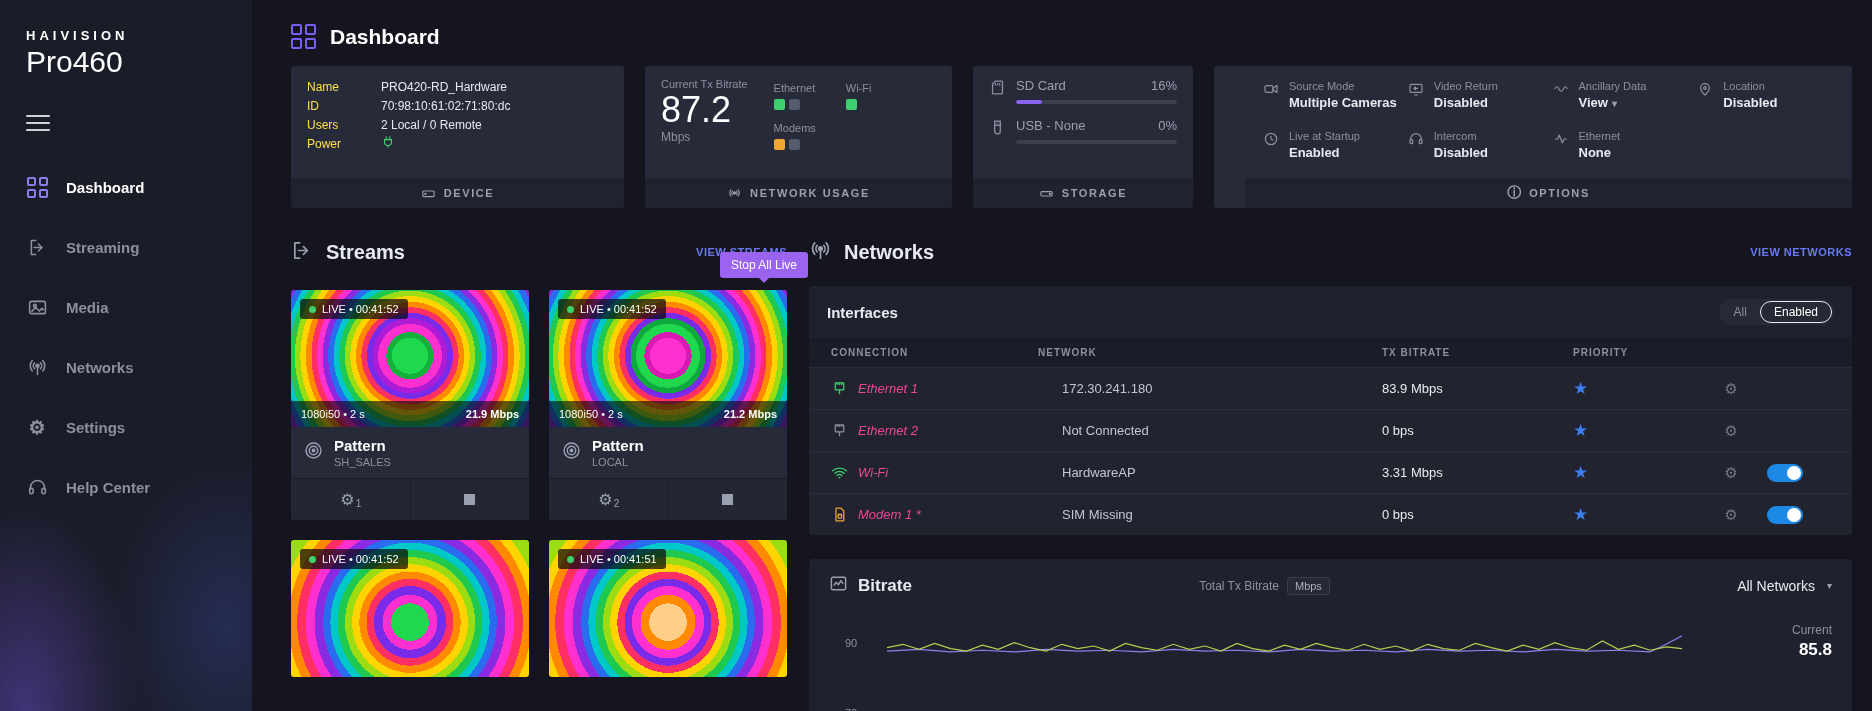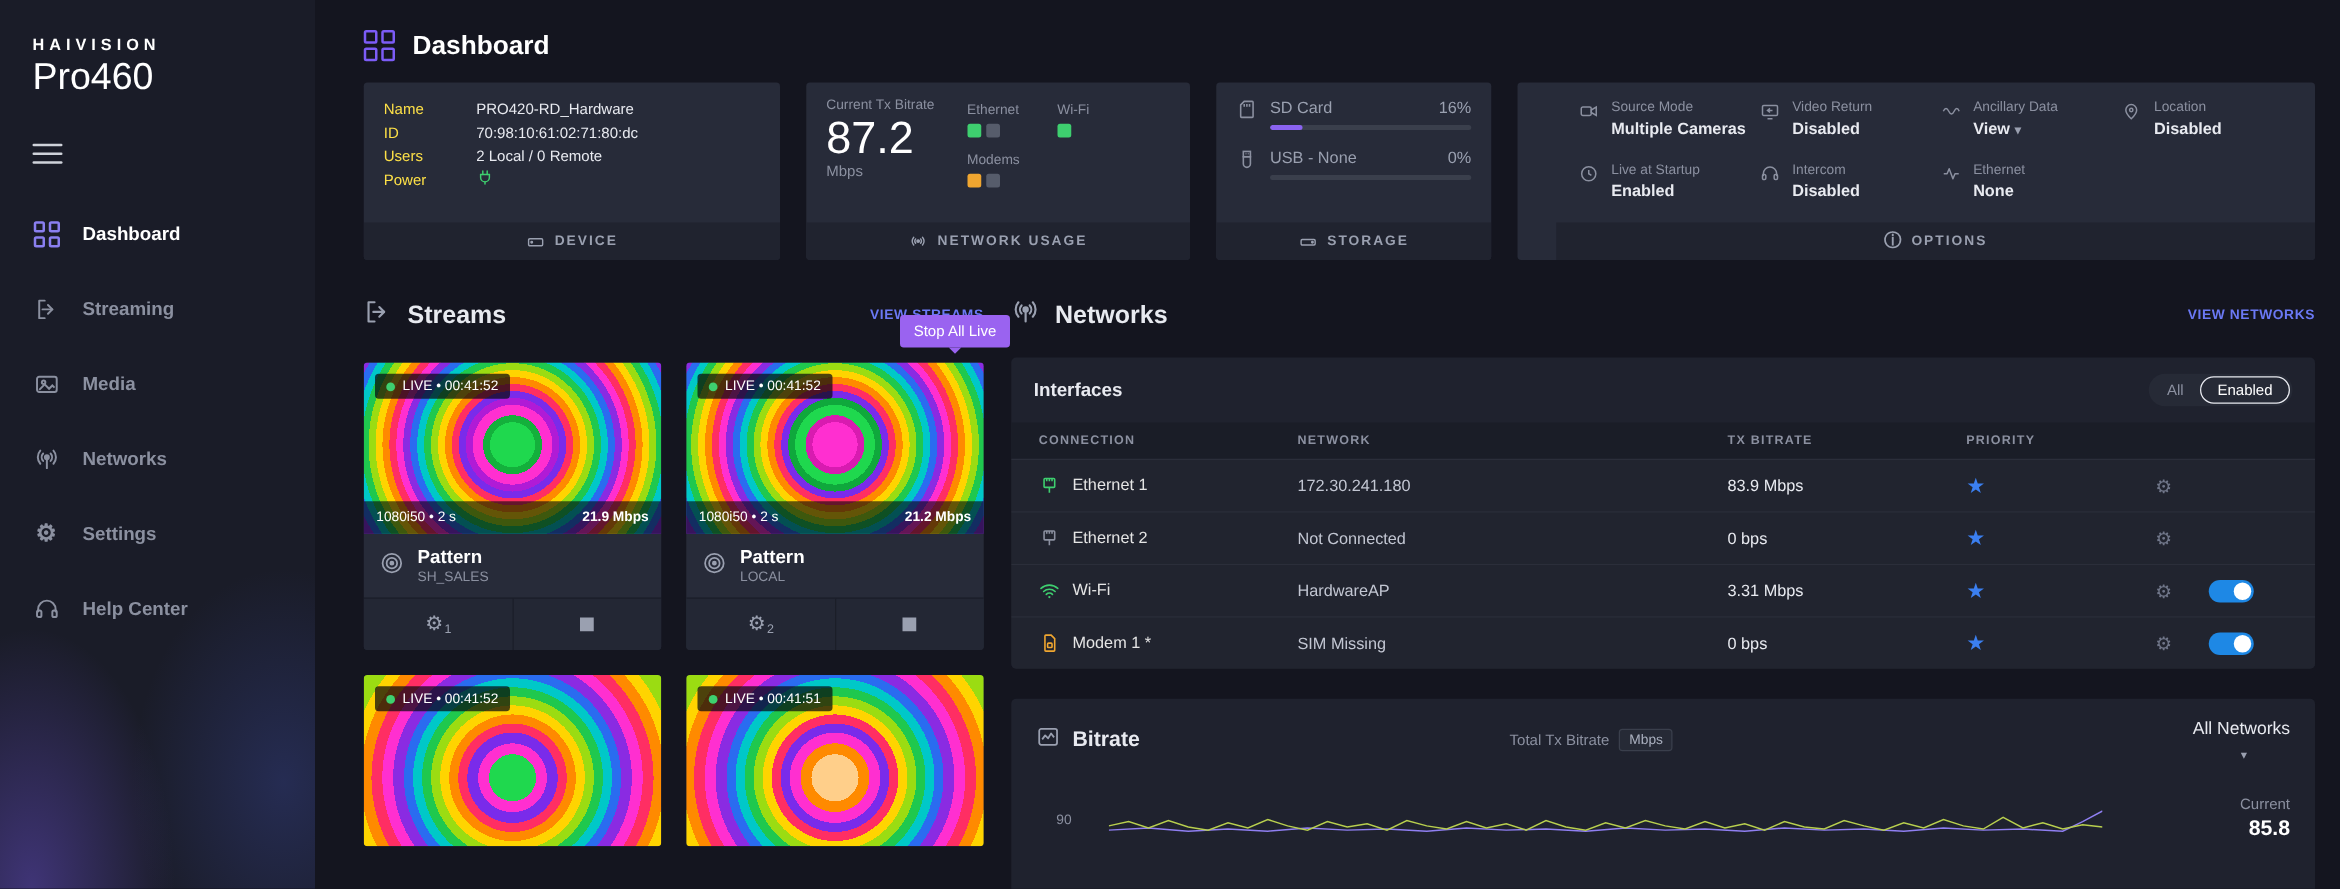--- a/index.html
+++ b/index.html
@@ -139,41 +139,41 @@
   .panel{ margin-top:16px; background:#1f222e; border-radius:4px; overflow:hidden;}
   .panel-head{ display:flex; align-items:center; justify-content:space-between; padding:13px 18px;}
   .panel-title{ font-size:15px; font-weight:600; color:#e8eaf0;}
   .filter{ display:flex; align-items:center; background:#262a36; border-radius:14px; padding:2px; }
   .filter-all{ padding:3px 13px; font-size:12px; color:#8b90a0; cursor:pointer;}
   .filter-enabled{ padding:3px 13px; font-size:12px; color:#fff; border:1px solid #e8eaf0; border-radius:12px; cursor:pointer;}
   .tbl-head{ display:grid; grid-template-columns:207px 344px 191px 1fr; padding:9px 0 9px 22px;
     background:#1a1d27; font-size:10px; font-weight:bold; letter-spacing:1px; color:#8b90a0;}
   .tbl-row{ display:grid; grid-template-columns:207px 344px 191px 1fr; align-items:center;
     height:42px; padding-left:22px; border-top:1px solid #2b2e3a; background:#21242f; font-size:13px;}
-  .cell-conn{ display:flex; align-items:flex-start; gap:10px; color:#e5e5e5;}
+  .cell-conn{ display:flex; align-items:center; gap:10px; color:#ec4899;font-style:italic;}
   .if-ic svg{ width:17px; height:17px; display:block;}
-  .cell-status{ color:#c2c6d2;}
+  .cell-status{ color:#c2c6d2;margin-left:24px;}
   .cell-tx{ color:#e8eaf0;}
   .cell-prio{ display:flex; align-items:center;}
   .star{ color:#3b7ff0; font-size:17px; cursor:pointer; width:20px;}
   .row-gear{ color:#707689; font-size:15px; margin-left:128px; cursor:pointer; width:20px; text-align:center;}
   .toggle{ width:36px; height:18px; border-radius:10px; background:#1e88e5; position:relative; margin-left:26px; cursor:pointer;}
   .toggle::after{ content:""; position:absolute; right:2px; top:2px; width:14px; height:14px; border-radius:50%; background:#fff;}
   .toggle-ph{ width:36px; margin-left:26px;}
   
   .bit-panel{ margin-top:24px; background:#1f222e; border-radius:4px; padding:15px 20px; height:170px;}
   .bit-head{ display:flex; align-items:center;}
   .bit-title-grp{ display:flex; align-items:center; gap:10px;}
   .bit-ic{ color:#9aa0b0;} .bit-ic svg{ width:19px; height:19px;}
   .bit-title{ font-size:17px; font-weight:bold; color:#e8eaf0;}
   .bit-total-grp{ margin-left:auto; margin-right:auto; display:flex; align-items:center; transform:translateX(-60px);}
   .bit-total-label{ font-size:12px; color:#8b90a0;}
   .unit-badge{ margin-left:8px; font-size:11px; color:#aab0bf; background:#262a36;
     border:1px solid #3a3f4c; border-radius:3px; padding:2px 7px;}
-  .net-select{ display:flex; align-items:center; gap:8px; font-size:14px; color:#e8eaf0; cursor:pointer;flex-direction:column;}
+  .net-select{ display:flex; align-items:center; gap:8px; font-size:14px; color:#e8eaf0; cursor:pointer;}
   .chart{ position:relative; height:100px; margin-top:6px;}
   .tick{ position:absolute; left:16px; font-size:11px; color:#8b90a0;}
   .tick-90{ top:34px;} .tick-70{ top:104px;}
   .chart svg{ position:absolute; left:58px; right:150px; top:26px; height:34px; width:calc(100% - 208px);}
   .cur-grp{ position:absolute; right:0; top:20px; text-align:right;}
   .cur-label{ font-size:12px; color:#8b90a0;}
   .cur-value{ font-size:17px; font-weight:bold; color:#fff; margin-top:3px;}
 </style>
 </head>
 <body>

